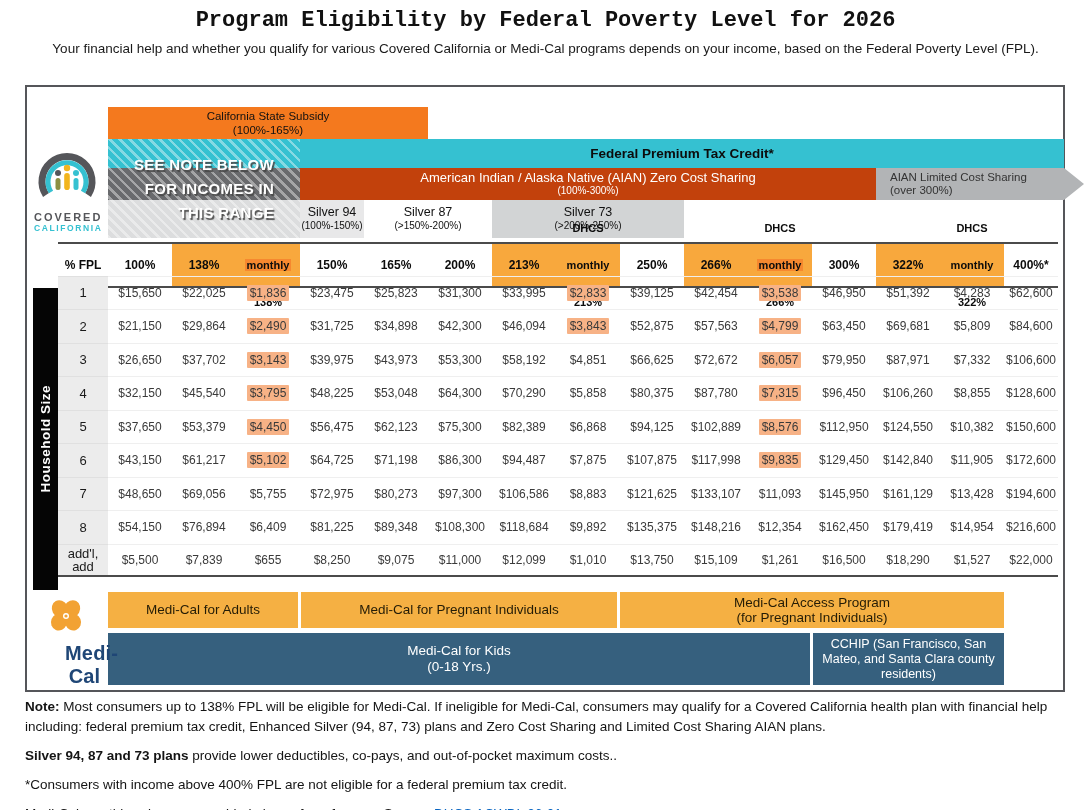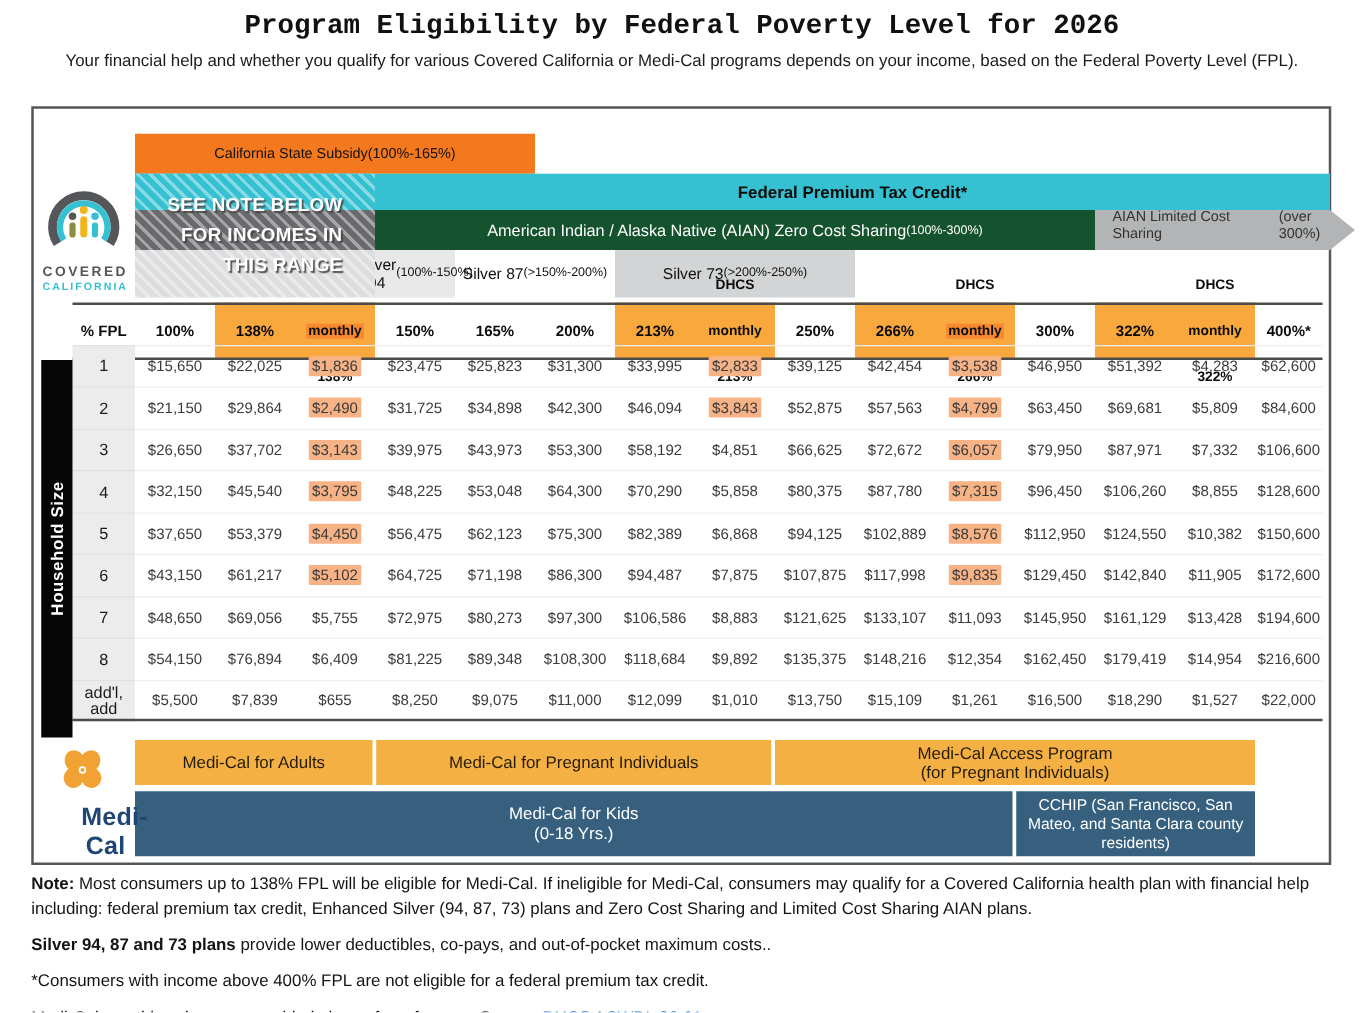--- a/index.html
+++ b/index.html
@@ -14,26 +14,26 @@
 
   .board { position:absolute; left:25px; top:85px; width:1040px; height:607px;
            border:2px solid #55565a; background:#fff; }
 
   
   .cclogo { position:absolute; left:34px; top:148px; width:66px; text-align:center; }
   .cclogo .l1 { font-size:11px; font-weight:bold; letter-spacing:2px; color:#55565a; margin-top:1px; }
   .cclogo .l2 { font-size:8.5px; font-weight:bold; letter-spacing:1.6px; color:#35c1d1; }
 
   
-  .band { position:absolute; display:flex; align-items:center;
+  .band { position:absolute; display:flex; flex-direction:column; align-items:center;
           justify-content:center; text-align:center; line-height:14px; }
   .b-subsidy { left:108px; top:107px; width:320px; height:32px; background:#f4791e; color:#111; font-size:11.5px; }
   .b-ptc { left:108px; top:139px; width:956px; height:29px; background:#35c1d1;
            font-weight:bold; font-size:13.5px; color:#0c0c0c; padding-left:192px; }
-  .b-aian0 { left:108px; top:168px; width:768px; height:32px; background:#14532d; color:#fff;
+  .b-aian0 { left:108px; top:168px; width:768px; height:32px; background:#c2410c; color:#fff;
              font-size:13px; padding-left:192px; line-height:13px; }
   .b-aian0 .sub { font-size:10px; }
   .b-arrow { left:876px; top:168px; width:208px; height:32px; background:#b2b4b6; color:#333;
              font-size:11.5px; line-height:13px; align-items:flex-start; text-align:left; padding-left:14px;
              clip-path:polygon(0 0, 188px 0, 100% 50%, 188px 100%, 0 100%); }
   .b-silver { top:200px; height:38px; font-size:12.5px; line-height:14px; color:#111; }
   .b-silver .sub { font-size:10px; }
   .b-s94 { left:300px; width:64px; background:#e8e8e9; }
   .b-s87 { left:364px; width:128px; }
   .b-s73 { left:492px; width:192px; background:#d2d4d5; }

